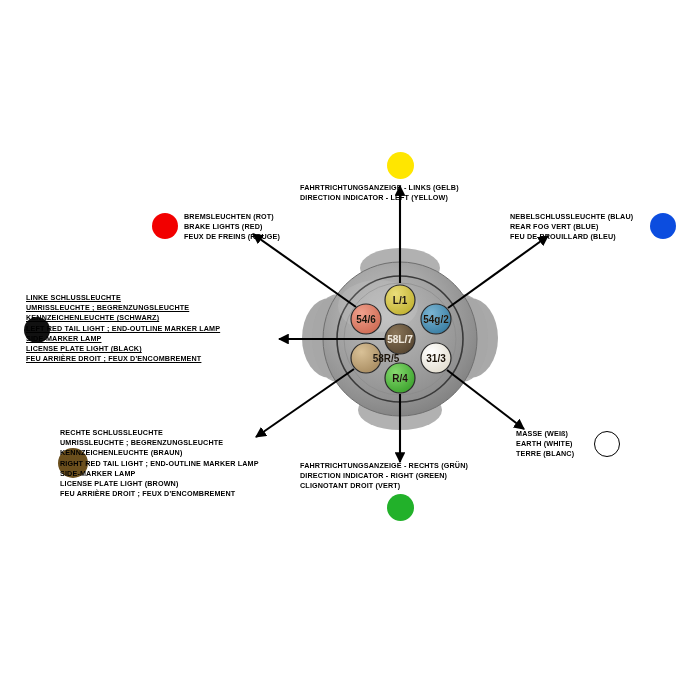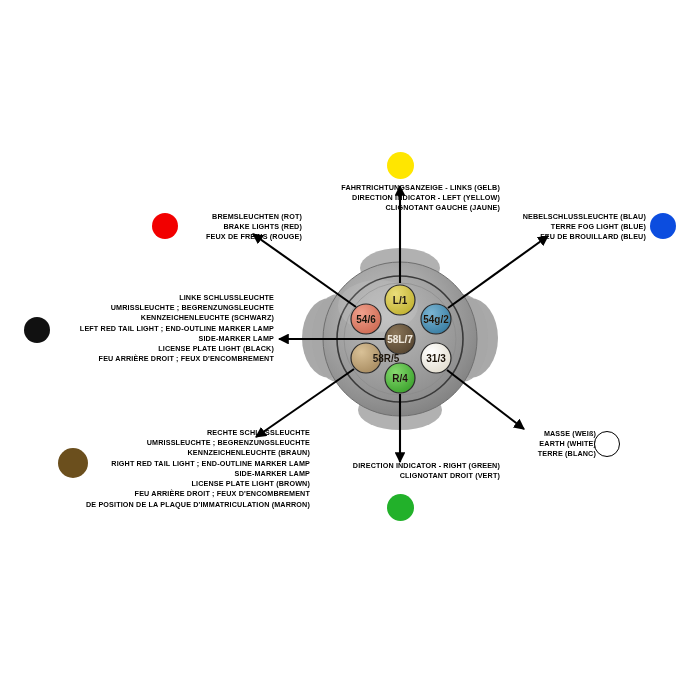--- a/index.html
+++ b/index.html
@@ -25,21 +25,21 @@
   .legend {
     position: absolute;
     font-size: 7.2px;
     font-weight: bold;
     line-height: 1.42;
     color: #000000;
     letter-spacing: 0.15px;
     white-space: nowrap;
   }
   .legend .ln { display: block; }
-  .legend.tc { text-align: right; }
+  .legend.tc { text-align: left; }
   .swatch {
     position: absolute;
     border-radius: 50%;
   }
   .pin-label {
     position: absolute;
     font-size: 10px;
     font-weight: bold;
     color: #1a1208;
     text-align: center;
@@ -143,61 +143,60 @@
   <div class="pin-label" style="left:436px; top:319px;">54g/2</div>
   <div class="pin-label" style="left:400px; top:339px; color:#efe7da;">58L/7</div>
   <div class="pin-label" style="left:366px; top:358px;padding-left:40px;">58R/5</div>
   <div class="pin-label" style="left:436px; top:358px;">31/3</div>
   <div class="pin-label" style="left:400px; top:378px;">R/4</div>
 
   <div class="swatch" style="left:387px; top:152px; width:27px; height:27px; background:#ffe600;"></div>
   <div class="legend tc" style="left:300px; top:183px; width:200px;">
     <span class="ln">FAHRTRICHTUNGSANZEIGE - LINKS (GELB)</span>
     <span class="ln">DIRECTION INDICATOR - LEFT (YELLOW)</span>
-    <span class="ln">CLIGNOTANT GAUCHE (JAUNE)</span>
   </div>
 
   <div class="swatch" style="left:152px; top:213px; width:26px; height:26px; background:#f20000;"></div>
   <div class="legend tc" style="left:184px; top:212px; width:118px;">
     <span class="ln">BREMSLEUCHTEN (ROT)</span>
     <span class="ln">BRAKE LIGHTS (RED)</span>
     <span class="ln">FEUX DE FREINS (ROUGE)</span>
   </div>
 
   <div class="swatch" style="left:650px; top:213px; width:26px; height:26px; background:#0c4ddf;"></div>
   <div class="legend tc" style="left:510px; top:212px; width:136px;">
     <span class="ln">NEBELSCHLUSSLEUCHTE (BLAU)</span>
-    <span class="ln">TERRE FOG LIGHT (BLUE)</span>
+    <span class="ln">REAR FOG VERT (BLUE)</span>
     <span class="ln">FEU DE BROUILLARD (BLEU)</span>
   </div>
 
   <div class="swatch" style="left:24px; top:317px; width:26px; height:26px; background:#111111;"></div>
-  <div class="legend tc" style="left:26px; top:293px; width:248px;">
+  <div class="legend tc" style="left:26px; top:293px; width:248px;text-decoration:underline;">
     <span class="ln">LINKE SCHLUSSLEUCHTE</span>
     <span class="ln">UMRISSLEUCHTE ; BEGRENZUNGSLEUCHTE</span>
     <span class="ln">KENNZEICHENLEUCHTE (SCHWARZ)</span>
     <span class="ln">LEFT RED TAIL LIGHT ; END-OUTLINE MARKER LAMP</span>
     <span class="ln">SIDE-MARKER LAMP</span>
     <span class="ln">LICENSE PLATE LIGHT (BLACK)</span>
     <span class="ln">FEU ARRIÈRE DROIT ; FEUX D'ENCOMBREMENT</span>
   </div>
 
   <div class="swatch" style="left:58px; top:448px; width:30px; height:30px; background:#6b4f1d;"></div>
   <div class="legend tc" style="left:60px; top:428px; width:250px;">
     <span class="ln">RECHTE SCHLUSSLEUCHTE</span>
     <span class="ln">UMRISSLEUCHTE ; BEGRENZUNGSLEUCHTE</span>
     <span class="ln">KENNZEICHENLEUCHTE (BRAUN)</span>
     <span class="ln">RIGHT RED TAIL LIGHT ; END-OUTLINE MARKER LAMP</span>
     <span class="ln">SIDE-MARKER LAMP</span>
     <span class="ln">LICENSE PLATE LIGHT (BROWN)</span>
     <span class="ln">FEU ARRIÈRE DROIT ; FEUX D'ENCOMBREMENT</span>
-    <span class="ln">DE POSITION DE LA PLAQUE D'IMMATRICULATION (MARRON)</span>
   </div>
 
   <div class="legend tc" style="left:300px; top:461px; width:200px;">
+    <span class="ln">FAHRTRICHTUNGSANZEIGE - RECHTS (GRÜN)</span>
     <span class="ln">DIRECTION INDICATOR - RIGHT (GREEN)</span>
     <span class="ln">CLIGNOTANT DROIT (VERT)</span>
   </div>
   <div class="swatch" style="left:387px; top:494px; width:27px; height:27px; background:#22b12a;"></div>
 
   <div class="legend tc" style="left:516px; top:429px; width:80px;">
     <span class="ln">MASSE (WEIß)</span>
     <span class="ln">EARTH (WHITE)</span>
     <span class="ln">TERRE (BLANC)</span>
   </div>

